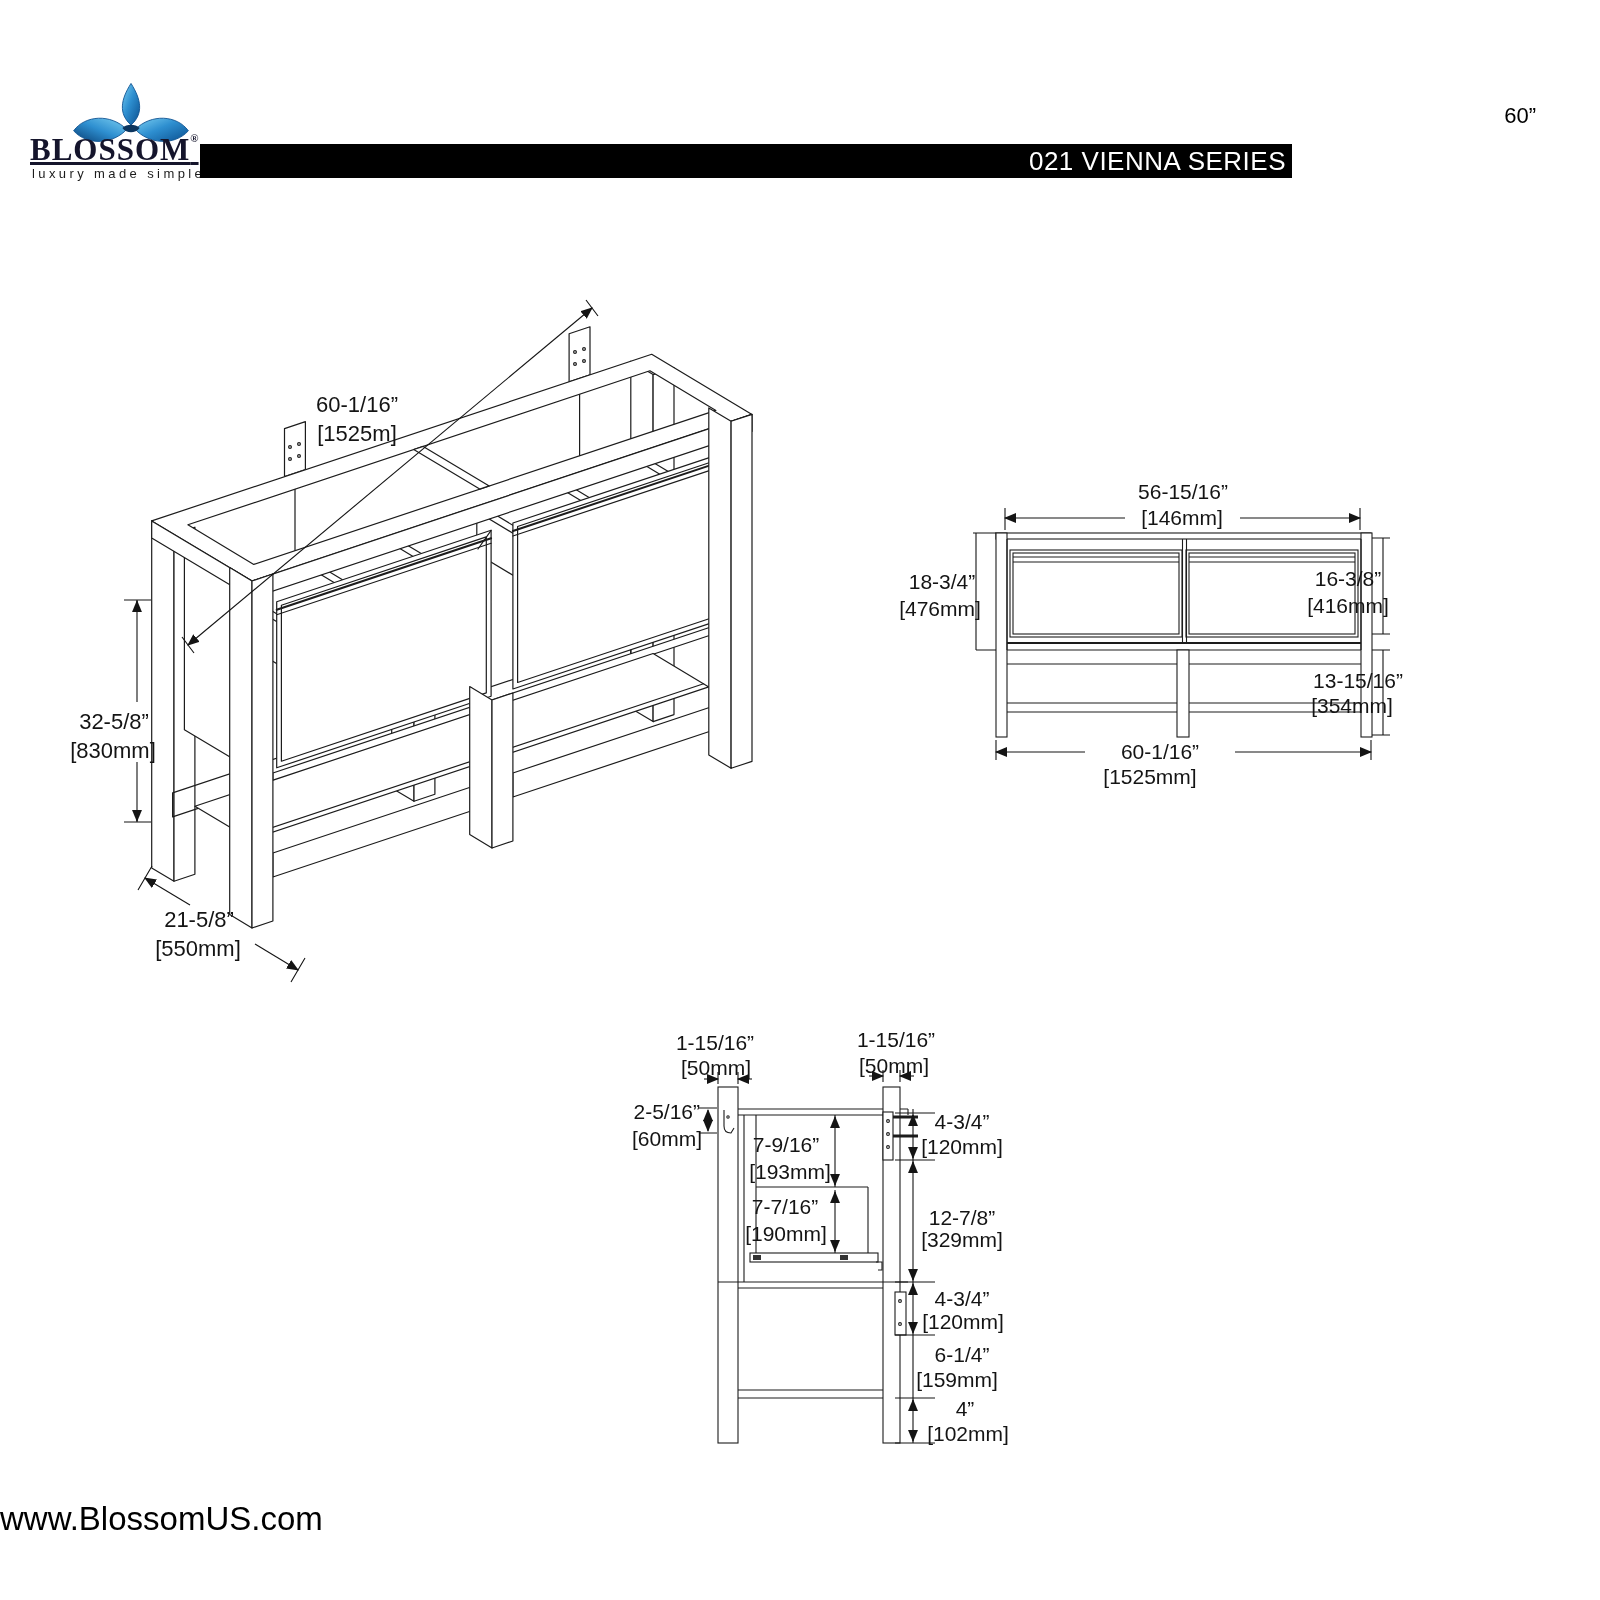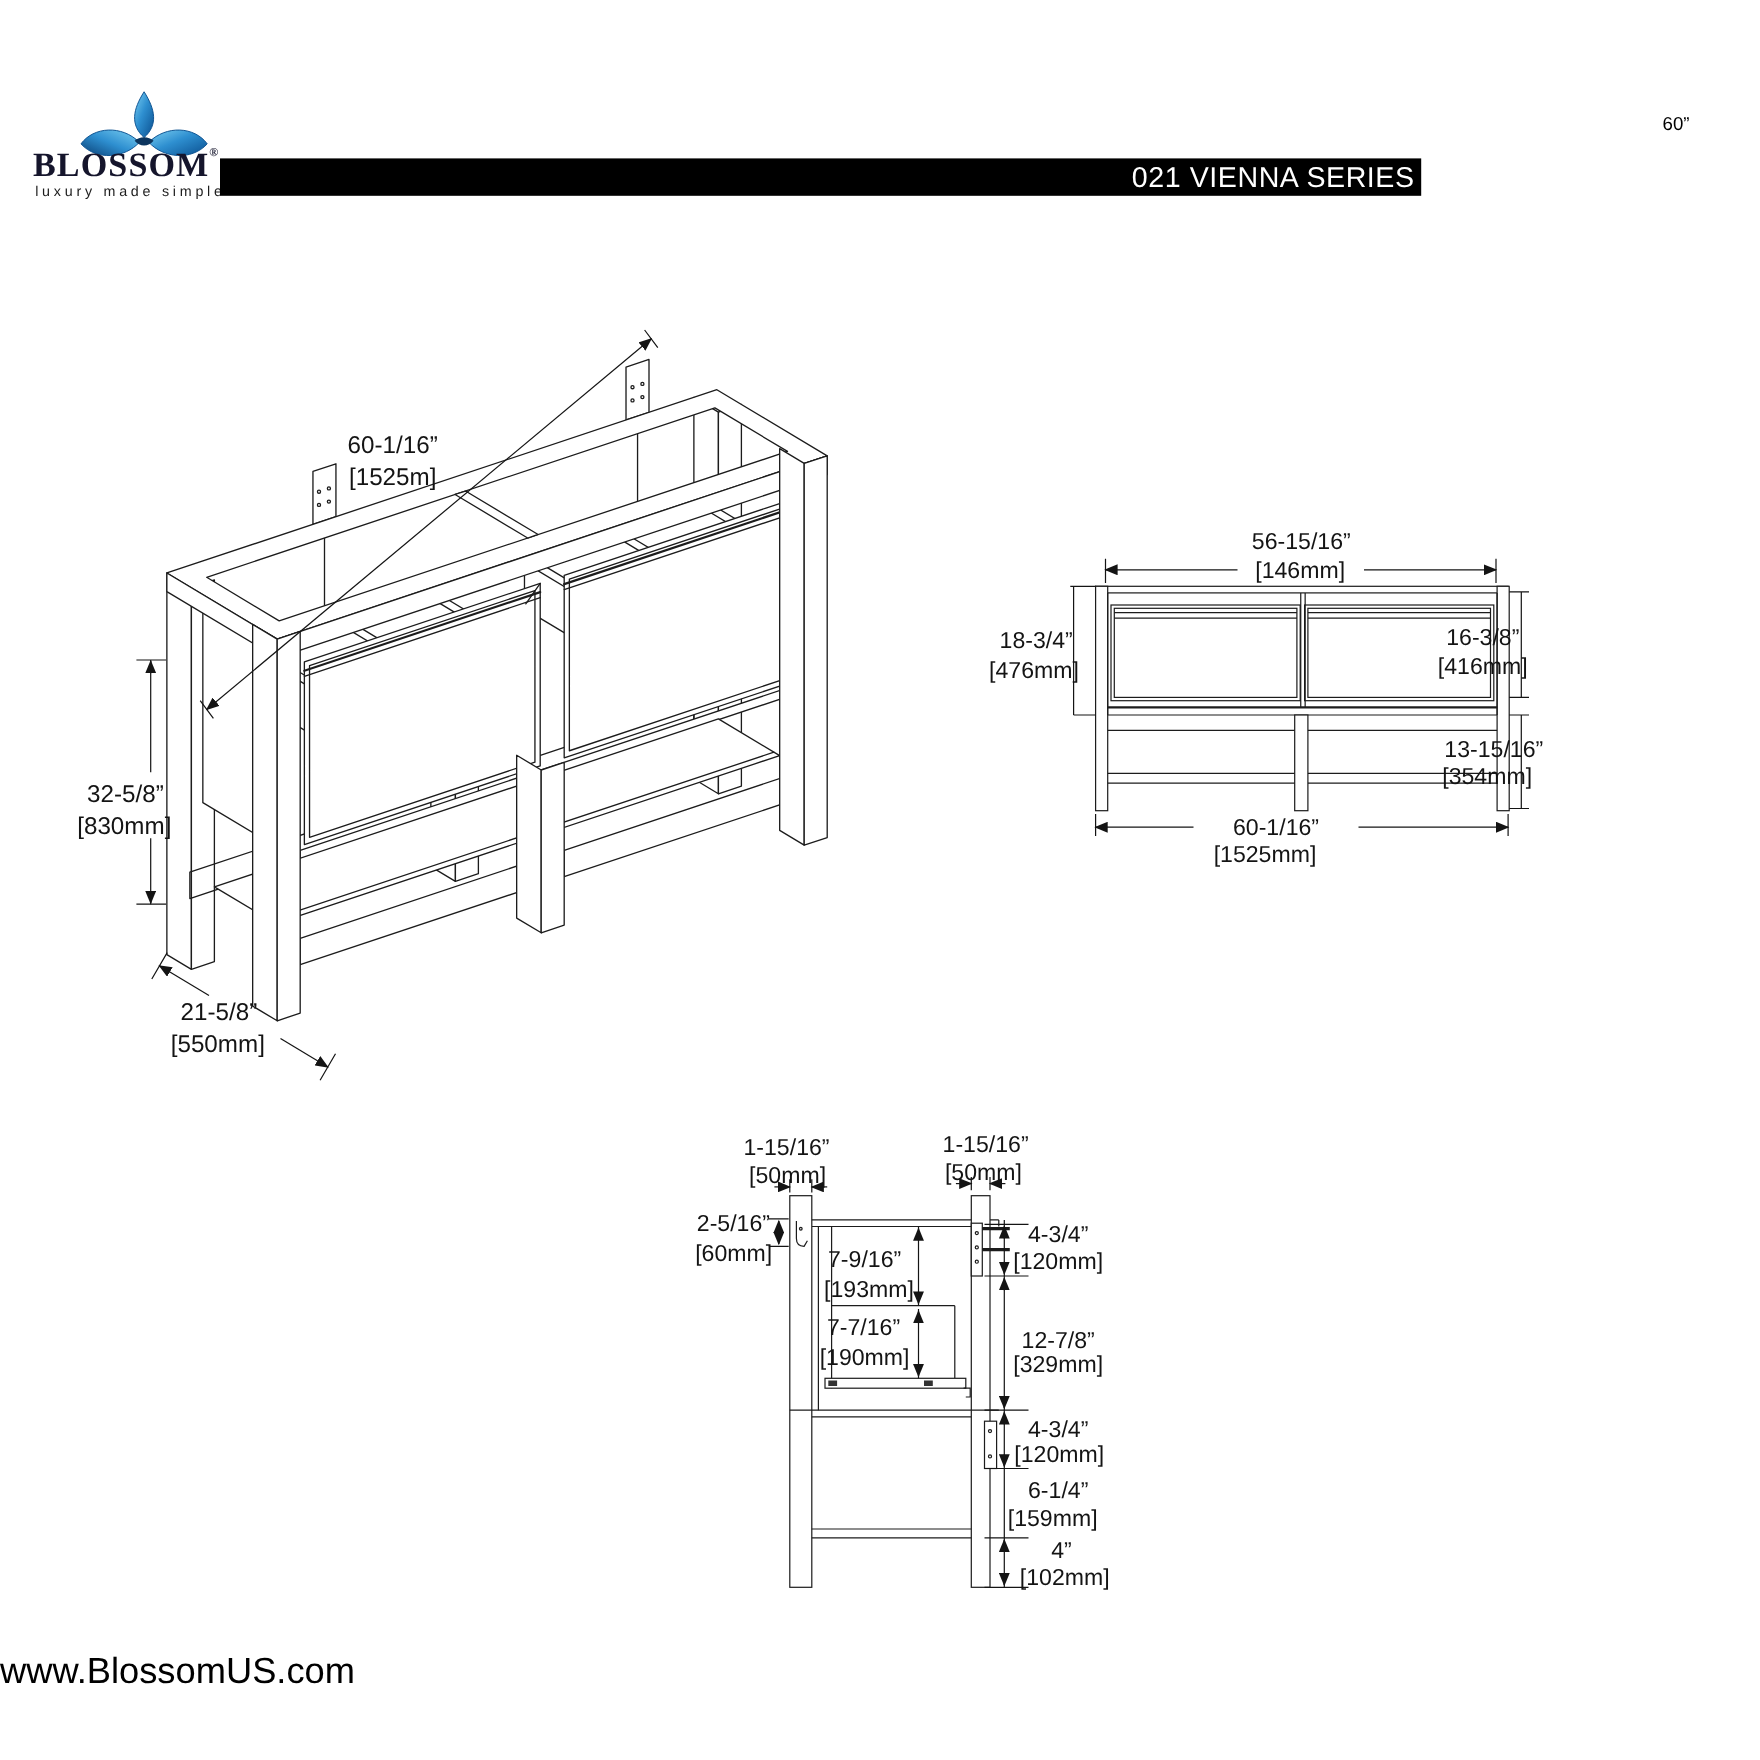--- a/index.html
+++ b/index.html
@@ -1,28 +1,28 @@
 <!DOCTYPE html>
 <html><head>
 <meta charset="utf-8">
 <style>
   html,body{margin:0;padding:0;background:#ffffff;}
   .page{position:relative;width:1600px;height:1600px;background:#fff;overflow:hidden;
         font-family:"Liberation Sans",sans-serif;color:#111;}
   .logo-block{position:absolute;left:28px;top:80px;width:190px;}
   .logo-flower{position:absolute;left:30px;top:2px;width:146px;height:66px;}
   .brand-name{position:absolute;left:2px;top:52px;font-family:"Liberation Serif",serif;
-      font-weight:bold;font-size:31px;letter-spacing:1px;color:#15152c;white-space:nowrap;}
+      font-weight:bold;font-size:31px;letter-spacing:1px;color:#15152c;white-space:nowrap;text-decoration:underline;}
   .brand-name sup{font-size:11px;vertical-align:18px;letter-spacing:0;}
   .brand-tagline{position:absolute;left:4px;top:86px;font-size:13px;letter-spacing:3.4px;
       color:#1c1c1c;white-space:nowrap;}
   .series-bar{position:absolute;left:200px;top:144px;width:1092px;height:34px;background:#000;
       display:flex;align-items:center;justify-content:flex-end;}
   .series-bar span{color:#fff;font-size:26px;letter-spacing:0.5px;padding-right:6px;white-space:nowrap;}
-  .size-label{position:absolute;top:103px;right:64px;font-size:17px;color:#000;}
+  .size-label{position:absolute;top:103px;right:64px;font-size:22px;color:#000;}
   .drawing-svg{position:absolute;left:0;top:0;}
   .footer-url{position:absolute;left:0;top:1500px;width:1560px;text-align:left;
       font-size:33px;color:#000;}
   text{font-family:"Liberation Sans",sans-serif;fill:#141414;}
   .dim{font-size:21px;}
   .dimB{font-size:22px;}
 </style>
 </head>
 <body>
 

